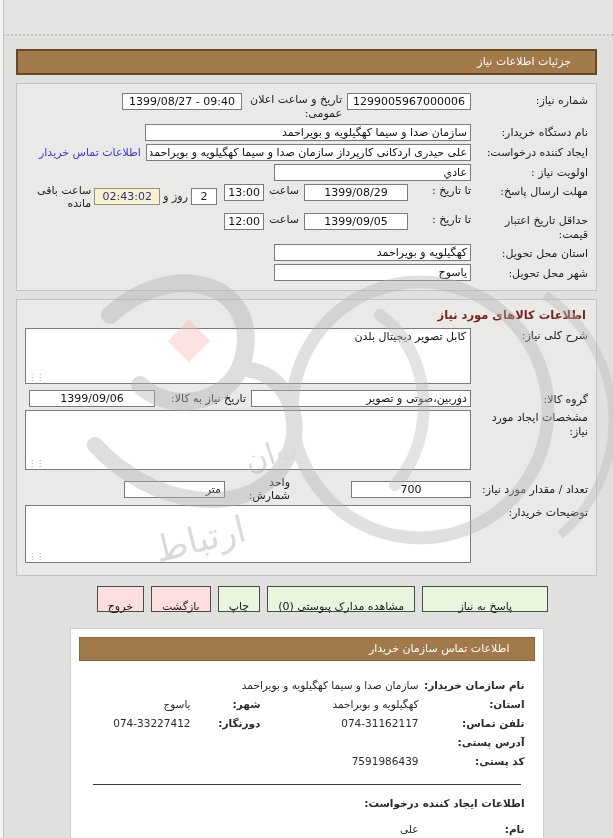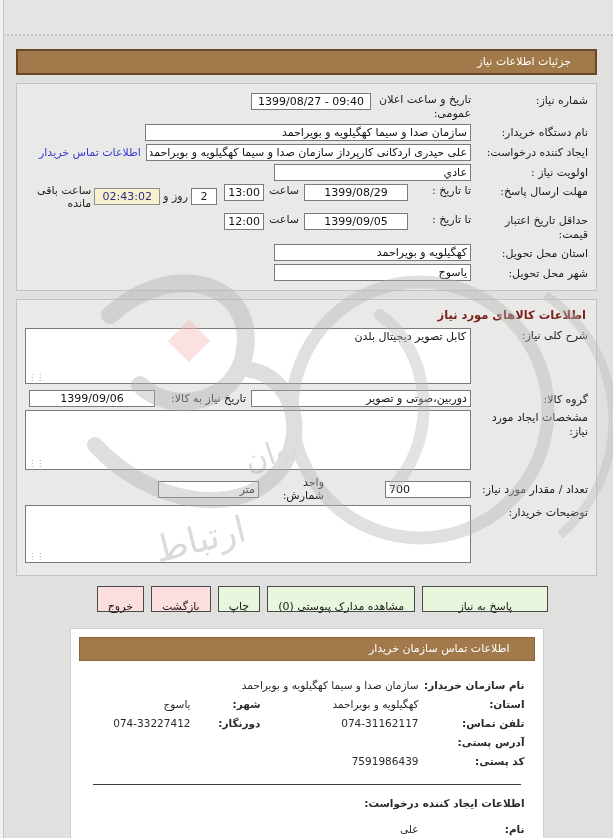--- a/index.html
+++ b/index.html
@@ -48,21 +48,21 @@
   .p2-title{font-weight:bold;color:#7b241c;font-size:11.5px;margin:2px 2px 6px 0}
   .ta-wrap{flex:1;position:relative}
   .ta{
     width:100%;height:56px;box-sizing:border-box;background:#fff;border:1px solid #7b7b7b;
     resize:none;font-family:inherit;font-size:11px;padding:1px 4px;color:#111;
   }
   .grip{position:absolute;left:3px;bottom:5px;font-size:8px;color:#9a9a98;line-height:1;pointer-events:none}
   .w-group{width:220px}
   .w-needdate{width:126px}
   .nd-label{flex:0 0 86px}
-  .w-qty{width:86px;direction:ltr;text-align:left;padding-right:3px}
+  .w-qty{width:120px;direction:ltr;text-align:center;padding-right:3px}
   .unit-label{flex:0 0 60px;margin-right:56px}
   .w-unit{width:101px}
 
   .btn-row{display:flex;justify-content:center;gap:7px;margin-top:10px;transform:translateX(16px)}
   .btn{
     height:18px;font-family:inherit;font-size:11px;border:1px solid #4a4a4a;
     padding:12px 10px;line-height:15px;cursor:pointer;color:#1c1c1c;
   }
   .btn.green{background:#e9f6de}
   .btn.pink{background:#fcdede}
@@ -91,20 +91,21 @@
 <div class="screen">
   <div class="left-edge"></div>
   <div class="top-strip"></div>
 
   <div class="hdr-bar">جزئیات اطلاعات نیاز</div>
 
   <div class="panel">
 
     <div class="frow top">
       <span class="lcol">شماره نیاز:</span>
+      <input class="ti ltr w-num" readonly="" value="1299005967000006" style="">
       <span class="ann-label">تاریخ و ساعت اعلان عمومی:</span>
       <input class="ti ltr w-ann" readonly="" value="1399/08/27 - 09:40" style="">
     </div>
 
     <div class="frow">
       <span class="lcol">نام دستگاه خریدار:</span>
       <input class="ti w-main" readonly="" value="سازمان صدا و سیما کهگیلویه و بویراحمد" style="">
     </div>
 
     <div class="frow">

